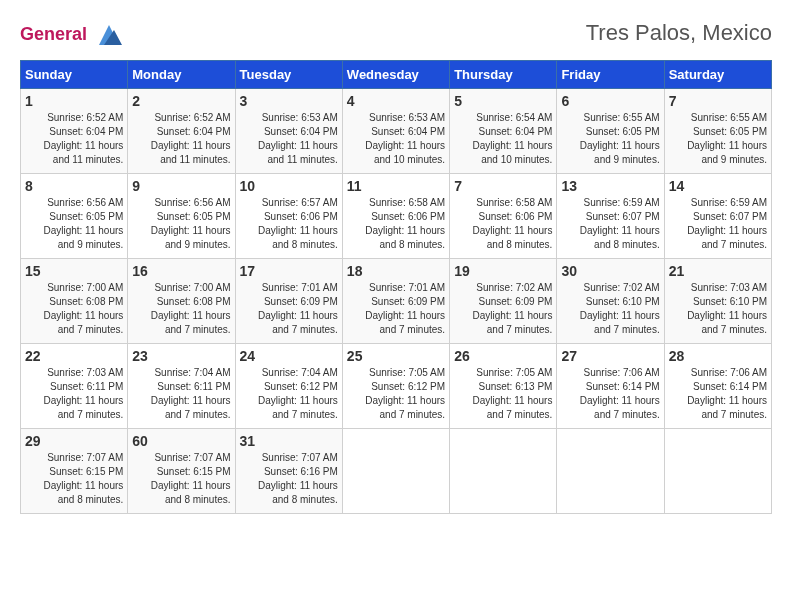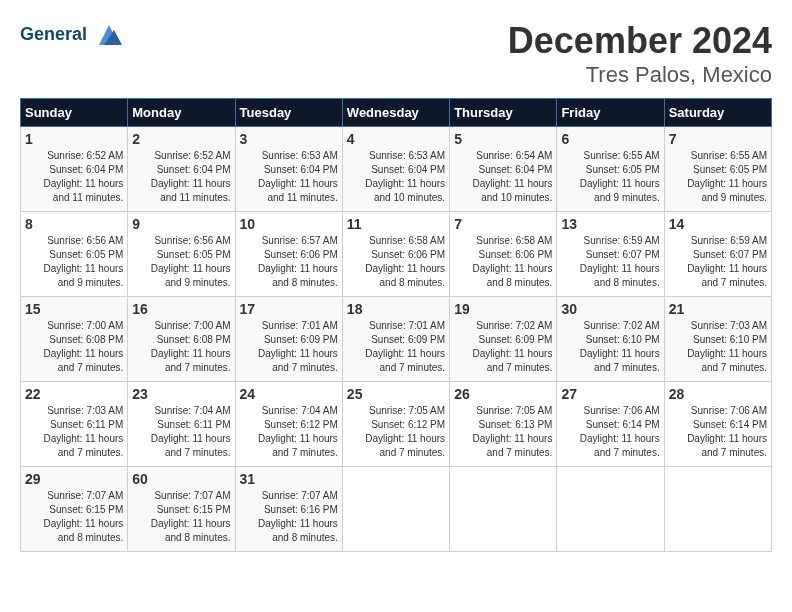--- a/index.html
+++ b/index.html
@@ -20,21 +20,21 @@
       display: flex;
       align-items: center;
     }
     .logo-text {
       font-size: 18px;
       font-weight: bold;
       color: #333;
       line-height: 1.2;
     }
     .logo-text span {
-      color: #0c4a6e;
+      color: #be185d;
     }
     .logo-icon {
       width: 30px;
       height: 30px;
       margin-left: 4px;
     }
     .title-section {
       text-align: right;
     }
     .month-title {
@@ -45,21 +45,21 @@
     .location-title {
       font-size: 22px;
       color: #555;
     }
     table {
       width: 100%;
       border-collapse: collapse;
       font-size: 11px;
     }
     thead tr th {
-      background-color: #0f172a;
+      background-color: #1d4ed8;
       color: #fff;
       padding: 6px 4px;
       font-size: 13px;
       font-weight: bold;
       text-align: left;
       border: 1px solid #3a6fa8;
     }
     tbody tr td {
       vertical-align: top;
       padding: 4px 4px;
@@ -98,21 +98,20 @@
       <div class="logo-text">
         <span>General</span>
         <svg class="logo-icon" viewBox="0 0 30 30" style="display:inline-block;vertical-align:middle;margin-left:2px;">
           <polygon points="5,25 15,5 25,25" fill="#4a90d9"></polygon>
           <polygon points="10,25 20,10 28,25" fill="#2a5fa0"></polygon>
         </svg>
       </div>
     </div>
   </div>
   <div class="title-section">
-    <div class="month-title">December 2024</div>
     <div class="location-title">Tres Palos, Mexico</div>
   </div>
 </div>
 
 <table>
   <thead>
     <tr>
 
     <th>Sunday</th>
         <th>Monday</th>

